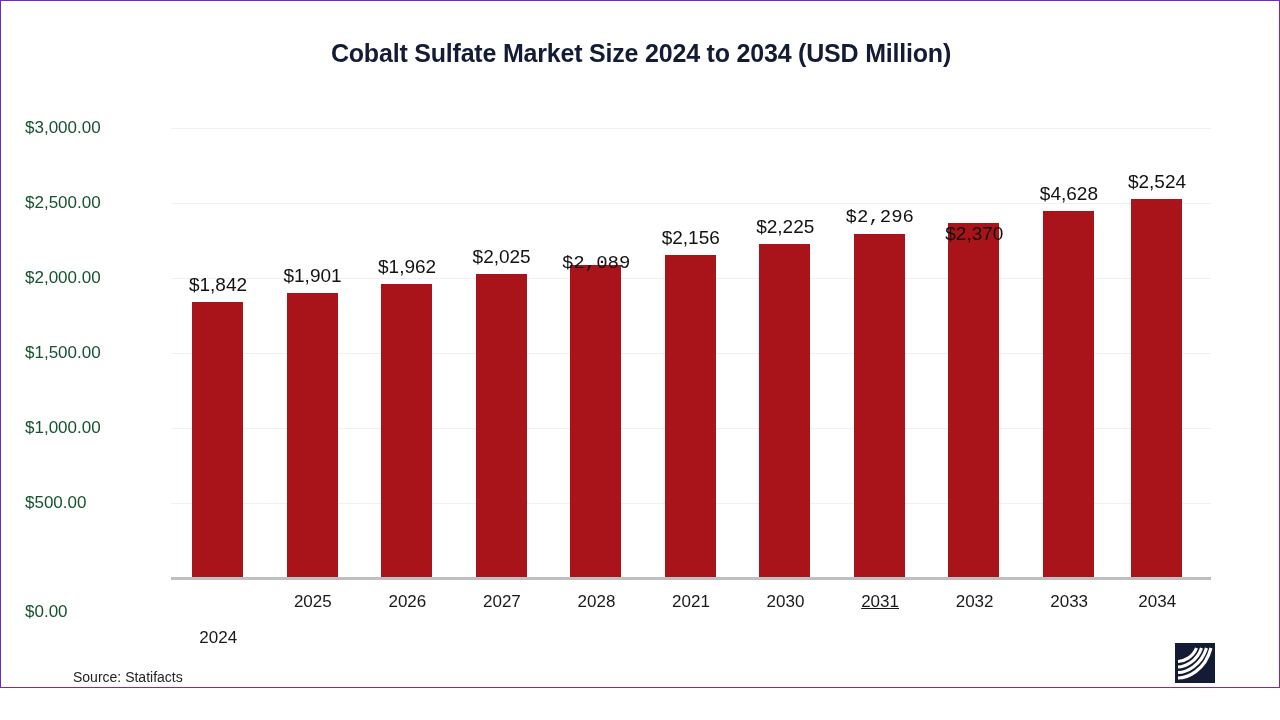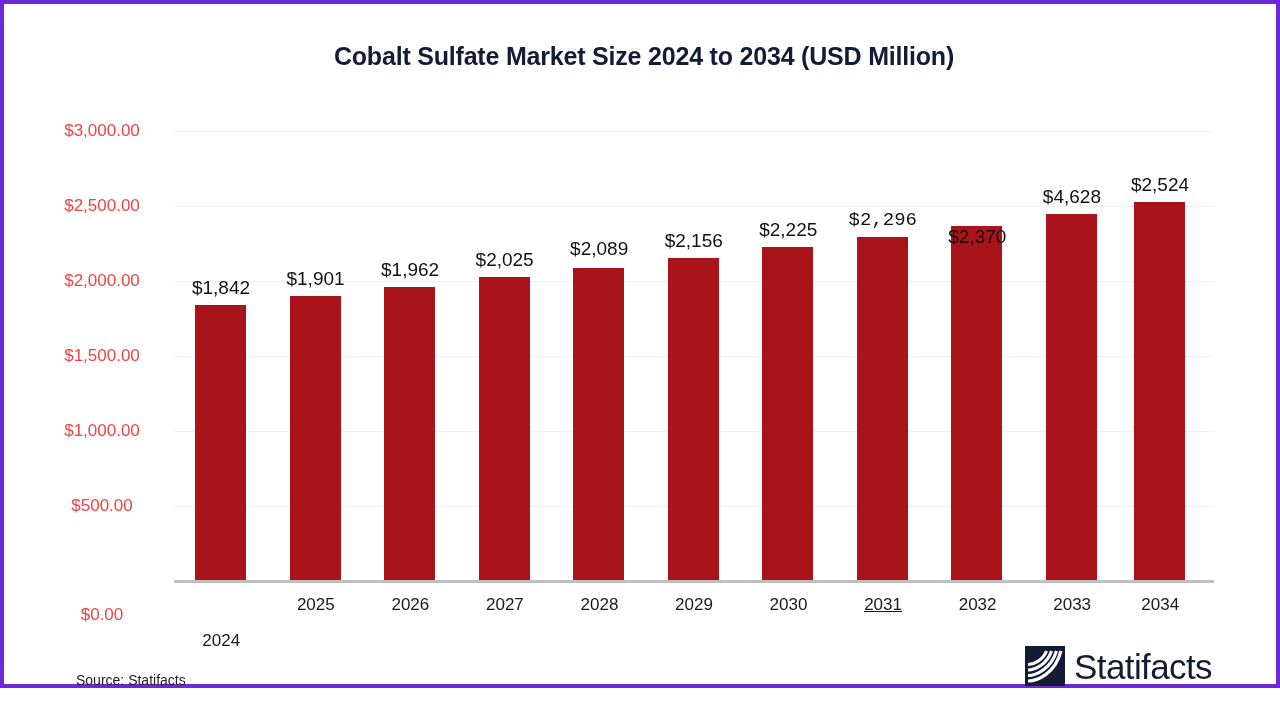--- a/index.html
+++ b/index.html
@@ -13,21 +13,21 @@
     font-family: "Liberation Sans", sans-serif;
     overflow: hidden;
   }
 
   #chart-card {
     position: relative;
     width: 1280px;
     height: 688px;
     box-sizing: border-box;
     background: #ffffff;
-    border: 4px solid #6d28d9;
+    border: 1px solid #6d28d9;
   }
 
   
   #chart-title {
     position: absolute;
     left: 0;
     top: 38px;
     width: 1280px;
     text-align: center;
     font-size: 25px;
@@ -61,23 +61,23 @@
     width: 1040px;
     height: 3px;
     background: #bfbfbf;
   }
 
   
   .y-tick-label {
     position: absolute;
     right: 1094px;      
     width: 160px;
-    text-align: center;
+    text-align: left;
     font-size: 17px;
-    color: #ef4444;
+    color: #14532d;
     white-space: nowrap;
     transform: translateY(-50%);
   }
 
   
   .bar-group {
     position: absolute;
     bottom: 0;
     width: 94px;
     height: 450px;
@@ -170,27 +170,27 @@
           <div class="bar-value" style="top: 127.7px;">$1,962</div>
           <div class="x-tick-label" style="width: 94.5455px;">2026</div>
         </div>
         <div class="bar-group" style="left: 283.636px; width: 94.5455px;">
           <div class="bar" style="height: 303.75px; background: rgb(168, 20, 25);"></div>
           <div class="bar-value" style="top: 118.25px;">$2,025</div>
           <div class="x-tick-label" style="width: 94.5455px;">2027</div>
         </div>
         <div class="bar-group" style="left: 378.182px; width: 94.5455px;">
           <div class="bar" style="height: 313.35px; background: rgb(168, 20, 25);"></div>
-          <div class="bar-value" style="top: 107px;">$2,089</div>
+          <div class="bar-value" style="top: 124px; font-family: Liberation Mono, monospace;">$2,089</div>
           <div class="x-tick-label" style="width: 94.5455px;">2028</div>
         </div>
         <div class="bar-group" style="left: 472.727px; width: 94.5455px;">
           <div class="bar" style="height: 323.4px; background: rgb(168, 20, 25);"></div>
           <div class="bar-value" style="top: 98.6px;">$2,156</div>
-          <div class="x-tick-label" style="width: 94.5455px;">2029</div>
+          <div class="x-tick-label" style="width: 94.5455px;">2021</div>
         </div>
         <div class="bar-group" style="left: 567.273px; width: 94.5455px;">
           <div class="bar" style="height: 333.75px; background: rgb(168, 20, 25);"></div>
           <div class="bar-value" style="top: 88.25px;">$2,225</div>
           <div class="x-tick-label" style="width: 94.5455px;">2030</div>
         </div>
         <div class="bar-group" style="left: 661.818px; width: 94.5455px;">
           <div class="bar" style="height: 344.4px; background: rgb(168, 20, 25);"></div>
           <div class="bar-value" style="top: 77.6px; font-family: Liberation Mono, monospace;">$2,296</div>
           <div class="x-tick-label" style="width: 94.5455px; text-decoration: underline;">2031</div>
@@ -219,21 +219,20 @@
   <div id="brand-logo">
     <svg id="brand-mark" width="40" height="40" viewBox="0 0 40 40">
       <rect x="0" y="0" width="40" height="40" fill="#141b34"></rect>
       <g fill="none" stroke="#ffffff" stroke-width="3.1" stroke-linecap="butt">
         <path d="M3 35 C 12 35, 30 28, 36 5"></path>
         <path d="M3 29.5 C 11 29.5, 26 23, 31.5 5"></path>
         <path d="M3 24 C 10 24, 22 18.5, 26.5 5"></path>
         <path d="M3 18.5 C 9 18.5, 18 14, 21.5 5"></path>
       </g>
     </svg>
-    <span id="brand-wordmark">Statifacts</span>
   </div>
 
 <div class="y-tick-label" style="top: 611px;">$0.00</div>
     <div class="y-tick-label" style="top: 502px;">$500.00</div>
     <div class="y-tick-label" style="top: 427px;">$1,000.00</div>
     <div class="y-tick-label" style="top: 352px;">$1,500.00</div>
     <div class="y-tick-label" style="top: 277px;">$2,000.00</div>
     <div class="y-tick-label" style="top: 202px;">$2,500.00</div>
     <div class="y-tick-label" style="top: 127px;">$3,000.00</div>
   </div>

